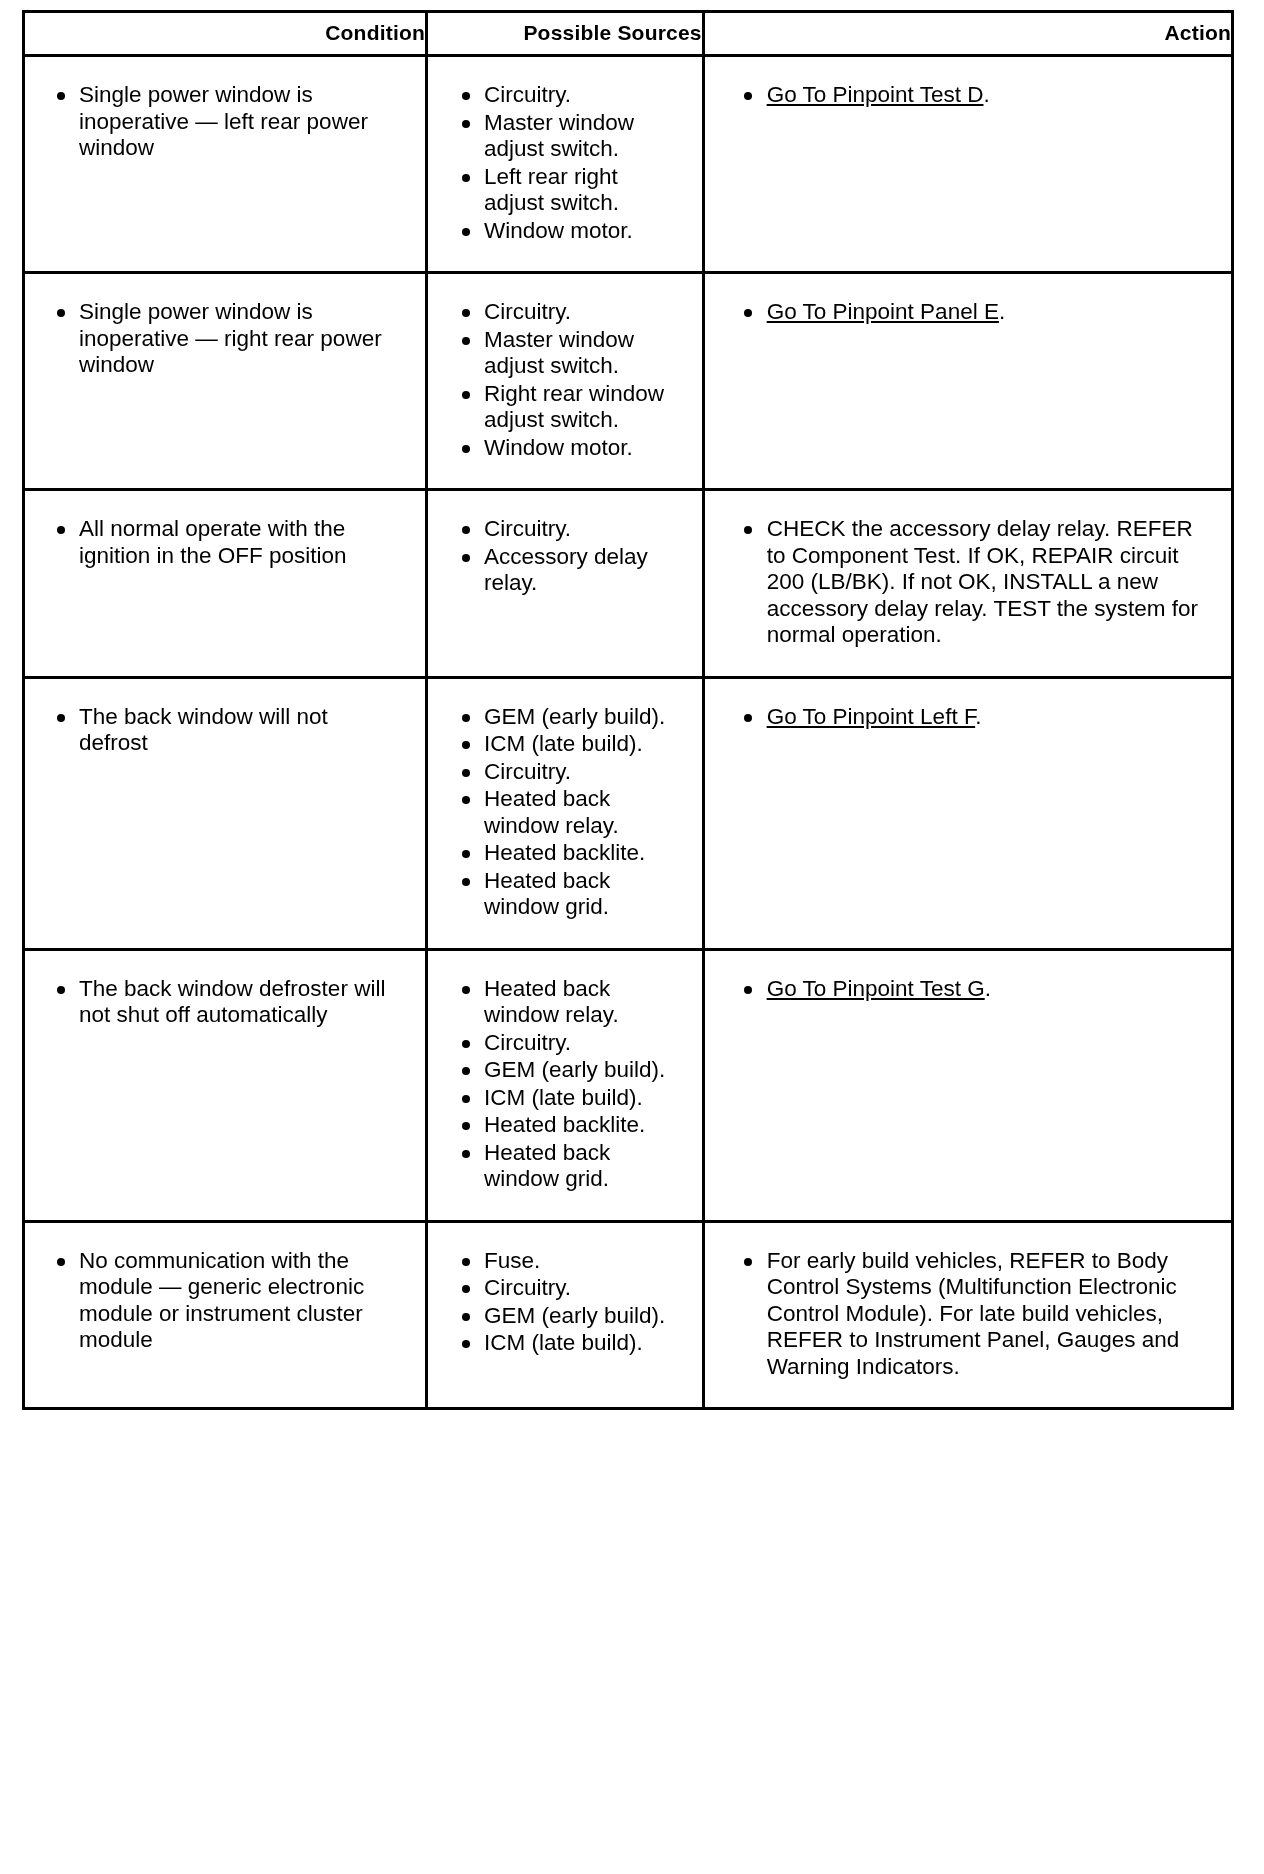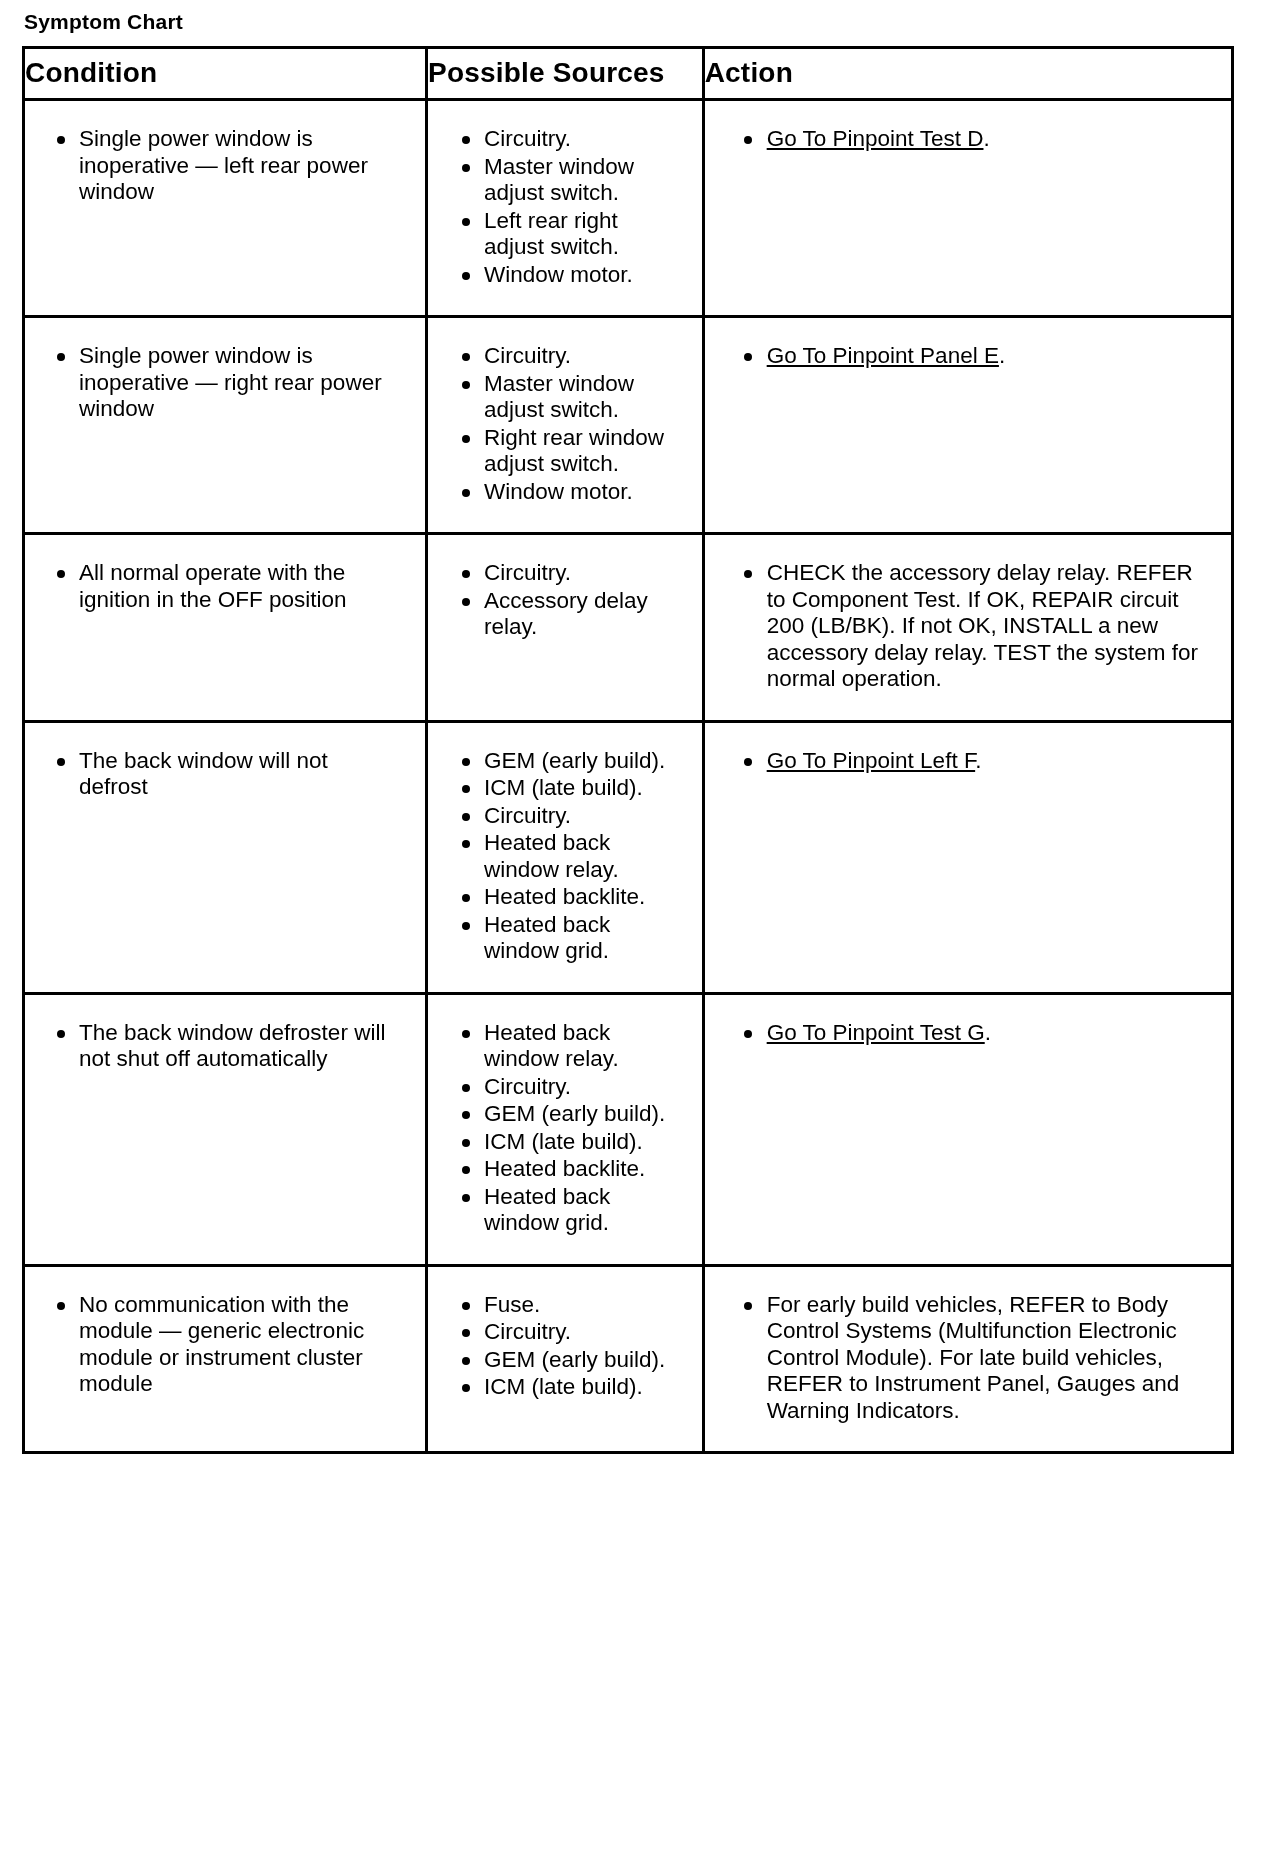--- a/index.html
+++ b/index.html
@@ -33,22 +33,22 @@
     width: 1212px;
     border: 3px solid #000;
   }
   table.symptom-table th,
   table.symptom-table td {
     border: 3px solid #000;
     vertical-align: top;
     padding: 0;
   }
   table.symptom-table th {
-    text-align: left;
-    font-size: 28px;
+    text-align: right;
+    font-size: 21px;
     font-weight: bold;
     padding: 8px 0 9px 0;
     letter-spacing: 0.2px;
   }
   col.c-cond { width: 402px; }
   col.c-src  { width: 276px; }
   col.c-act  { width: 528px; }
 
   ul.bul {
     list-style: none;
@@ -97,21 +97,20 @@
   }
   .tight {
     line-height: 25px;
   }
 </style>
 </head>
 <body>
 
 <div class="page">
 
-  <div class="chart-title">Symptom Chart</div>
 
   <table class="symptom-table">
     <colgroup>
       <col class="c-cond">
       <col class="c-src">
       <col class="c-act">
     </colgroup>
     <thead>
       <tr>
         <th>Condition</th>

